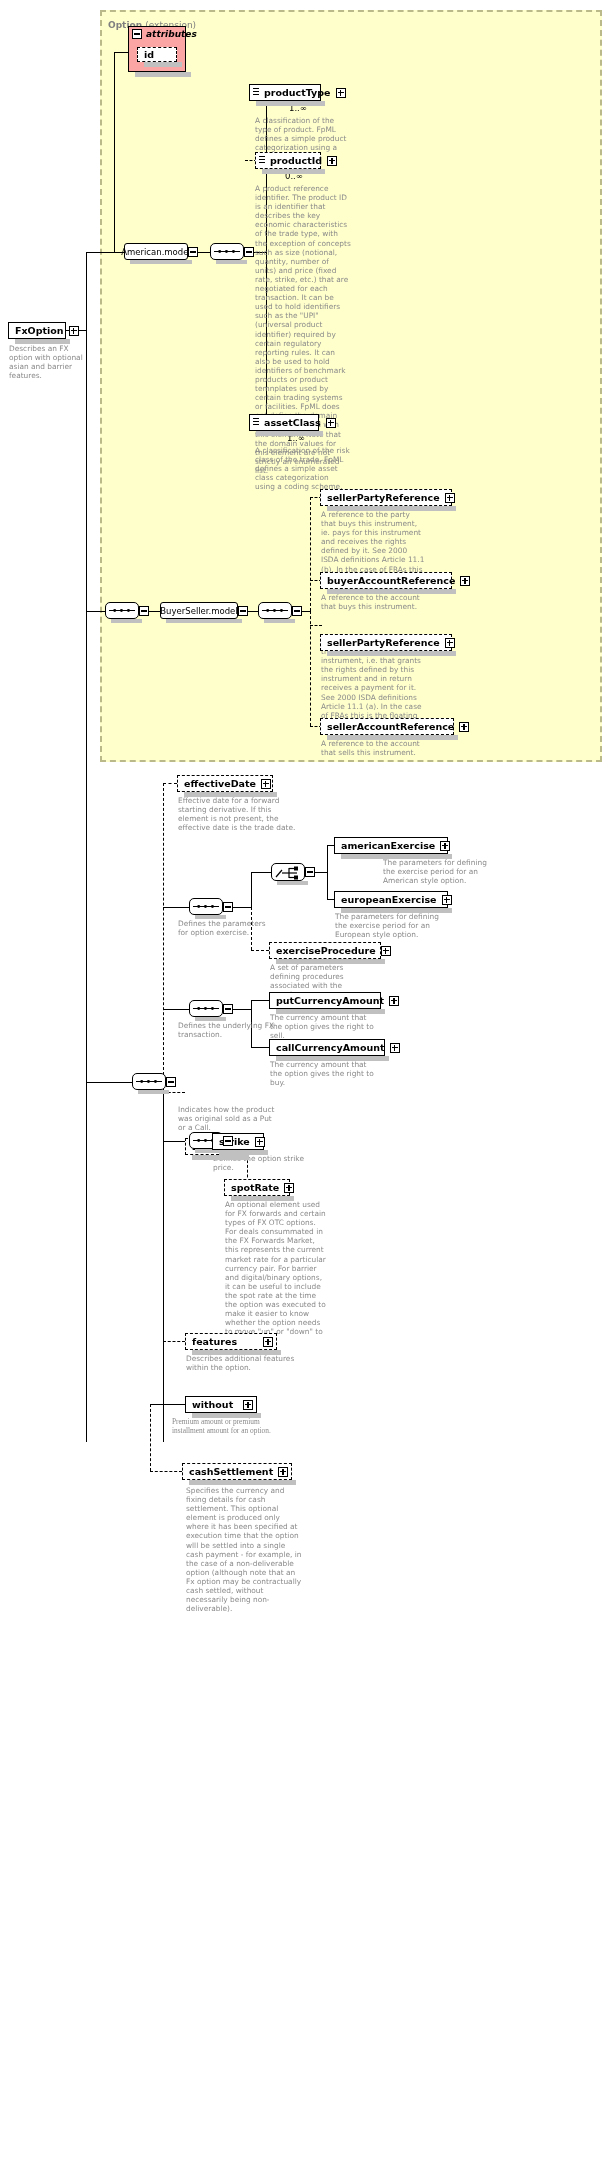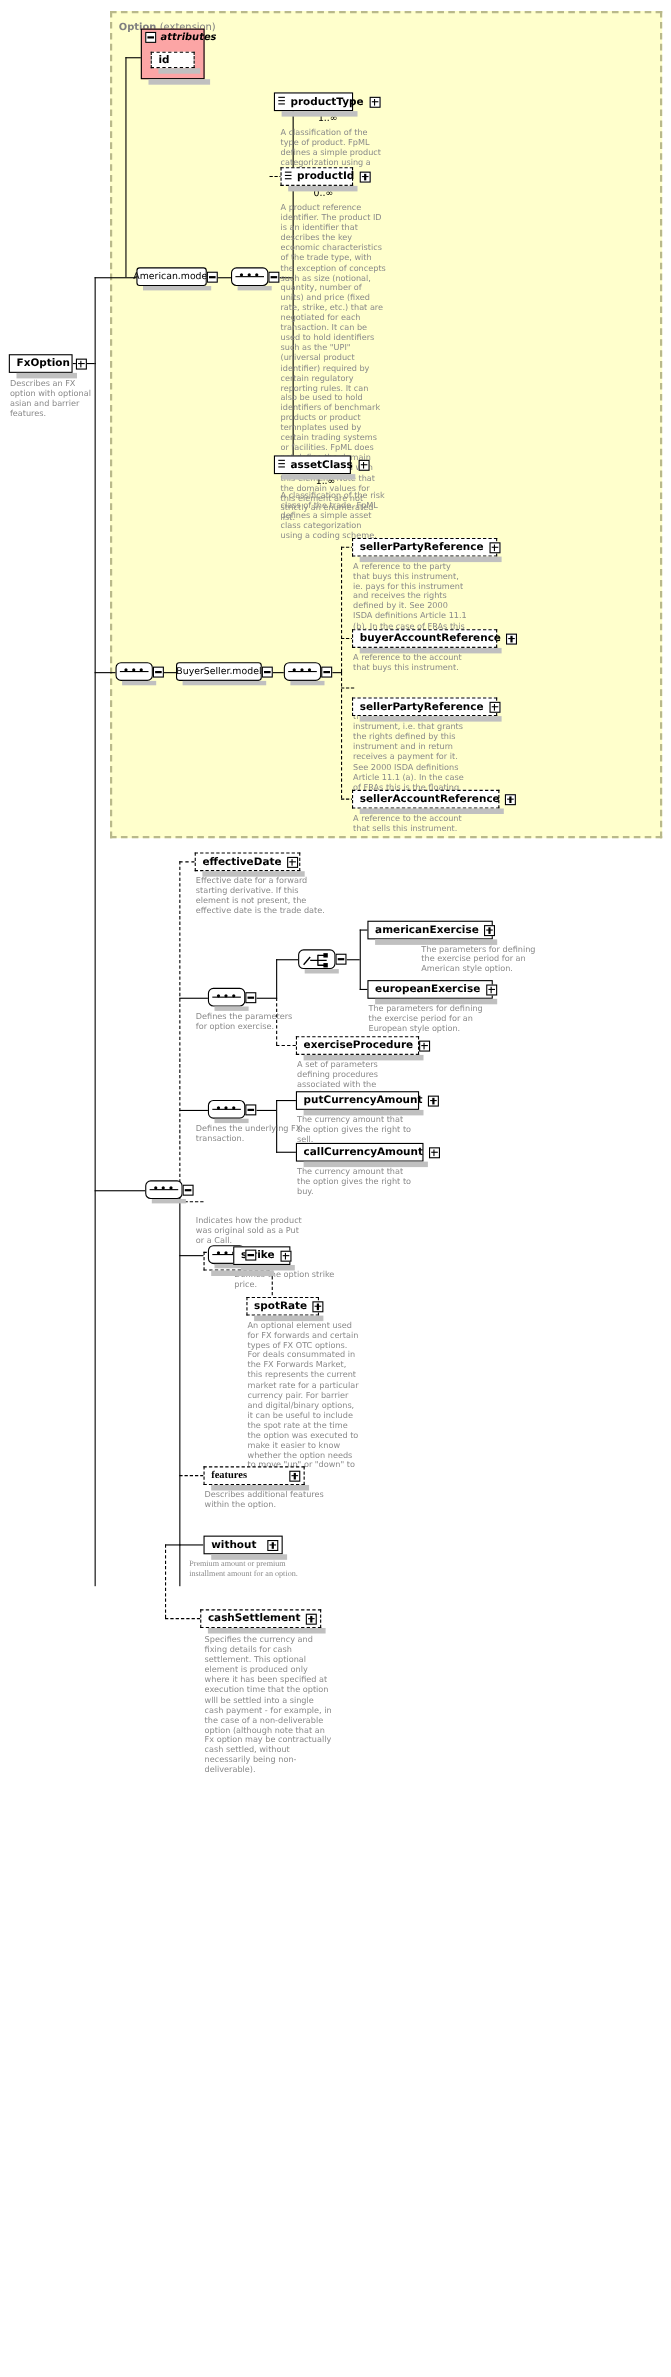--- a/index.html
+++ b/index.html
@@ -502,21 +502,21 @@
   <div class="note" style="left:213px; top:1154px; width:104px;">Defines the option strike price.</div>
 
   <div class="node optional" style="left:224px; top:1179px; width:66px;">
     <span class="label">spotRate</span>
     <span class="exp plus"></span>
     <span class="shadow-bar"></span>
   </div>
   <div class="note" style="left:225px; top:1200px; width:104px;">An optional element used for FX forwards and certain types of FX OTC options. For deals consummated in the FX Forwards Market, this represents the current market rate for a particular currency pair. For barrier and digital/binary options, it can be useful to include the spot rate at the time the option was executed to make it easier to know whether the option needs to move "up" or "down" to be triggered.</div>
 
   <div class="dash-h" style="left:163px; top:1341px; width:22px;"></div>
-  <div class="node optional" style="left:185px; top:1333px; width:92px;font-family:Liberation Serif, serif;">
+  <div class="node optional" style="left:185px; top:1333px; width:92px;">
     <span class="label">features</span>
     <span class="exp plus"></span>
     <span class="shadow-bar"></span>
   </div>
   <div class="note" style="left:186px; top:1354px; width:118px;">Describes additional features within the option.</div>
 
   <div class="ln h" style="left:163px; top:1404px; width:22px;"></div>
   <div class="node" style="left:185px; top:1396px; width:72px;">
     <span class="label">without</span>
     <span class="exp plus"></span>

